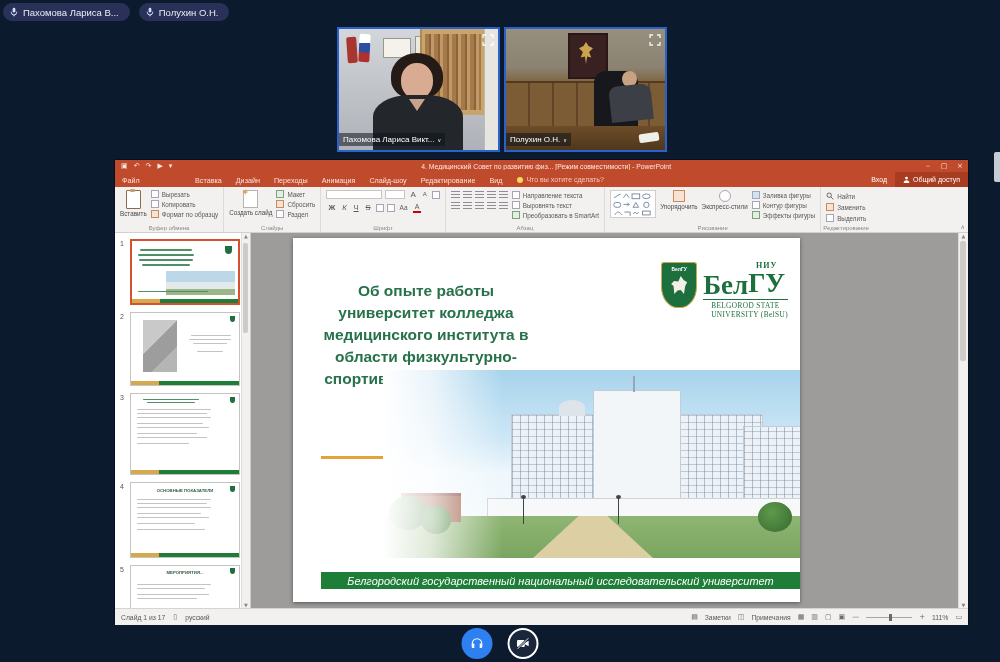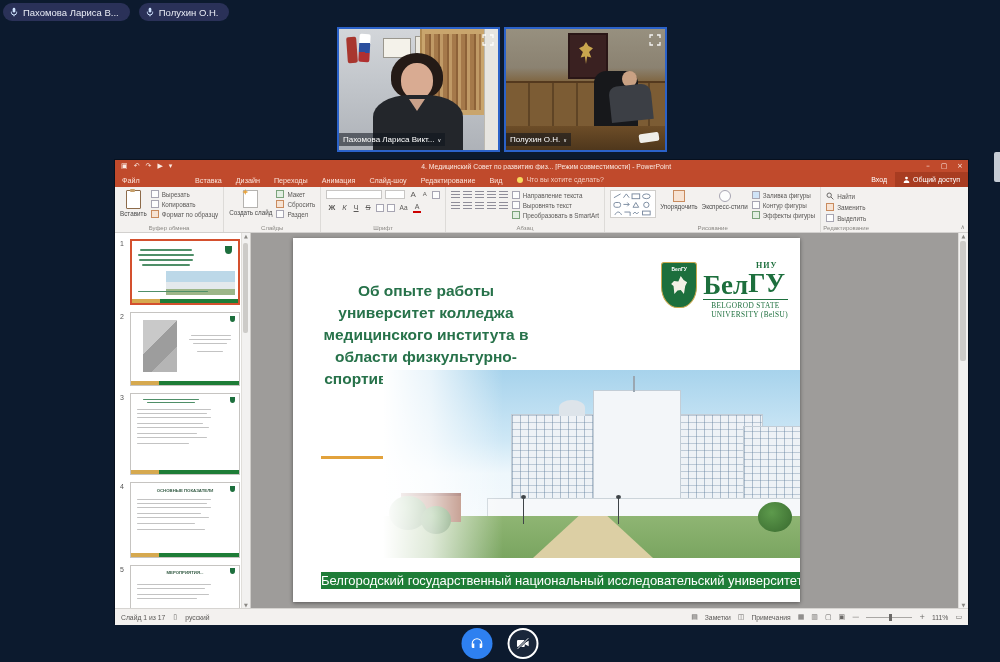--- a/index.html
+++ b/index.html
@@ -178,22 +178,22 @@
   .tr3{right:8px;bottom:26px;width:34px;height:30px;}
   .redbld{position:absolute;left:18px;bottom:36px;width:60px;height:26px;background:#9c5a43;border-top:3px solid #7e3b2e;z-index:4;}
   .lamp{position:absolute;width:1px;height:26px;background:#3f4448;bottom:34px;z-index:6;}
   .lamp:before{content:"";position:absolute;top:-3px;left:-2px;width:5px;height:4px;background:#3f4448;border-radius:50%;}
   
   .speaker{position:absolute;left:32px;top:280px;width:420px;color:#33604a;font-weight:bold;
     font-size:11px;line-height:1.5;white-space:pre-line;z-index:6;}
   .footbar{position:absolute;left:28px;right:0;top:334px;height:17px;display:flex;z-index:6;}
   .fb-url{width:222px;background:var(--url_tan,#d6a94f);color:#fdf8ea;font-weight:bold;font-size:12.5px;
     display:flex;align-items:center;justify-content:center;}
-  .fb-green{flex:1;background:var(--footer_green,#1e7d37);color:#fff;font-size:13px;
-    display:flex;align-items:center;justify-content:center;white-space:nowrap;}
+  .fb-green{flex:1;background:var(--footer_green,#1e7d37);color:#fff;font-size:11px;
+    display:flex;align-items:center;justify-content:center;white-space:nowrap;font-style:italic;}
 
   
   .controls{position:absolute;left:50%;bottom:3px;transform:translateX(-50%);display:flex;gap:15px;}
   .ctl{width:31px;height:31px;border-radius:50%;display:flex;align-items:center;justify-content:center;box-sizing:border-box;}
   .ctl.audio{background:var(--audio_blue,#2e80f0);}
   .ctl.video{border:2px solid #fff;background:rgba(255,255,255,.06);}
   .ctl svg{width:17px;height:17px;}
 </style>
 </head>
 <body>

